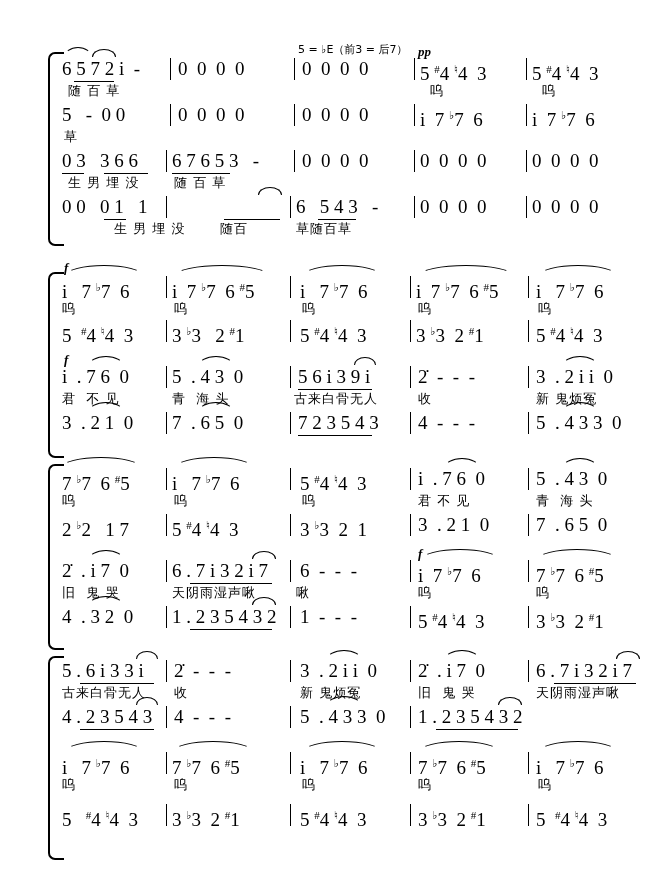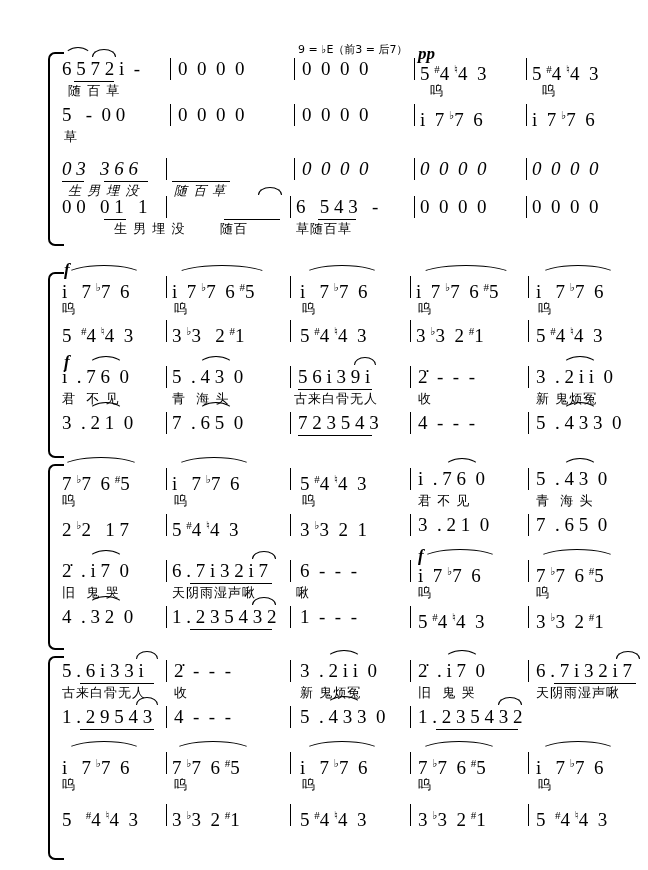--- a/index.html
+++ b/index.html
@@ -79,21 +79,21 @@
     top: 2px;
     width: 1px;
     height: 22px;
     background: #000;
   }
   .dyn {
     position: absolute;
     font-family: "Liberation Serif", serif;
     font-style: italic;
     font-weight: bold;
-    font-size: 17px;
+    font-size: 13px;
   }
   .tempo {
     position: absolute;
     font-family: "DejaVu Sans", sans-serif;
     font-size: 11px;
     white-space: nowrap;
   }
   
   .slur {
     position: absolute;
@@ -118,21 +118,21 @@
   }
 </style>
 </head>
 <body>
 
 <div class="sheet">
 
   <div class="system" style="position:absolute; left:0; top:44px; width:648px; height:200px;">
     <div class="brace" style="top:8px; height:190px;"></div>
 
-    <div class="tempo" style="left:298px; top:-2px;">9 = ♭E（前3 = 后7）</div>
+    <div class="tempo" style="left:298px; top:-2px;">5 = ♭E（前3 = 后7）</div>
     <div class="dyn" style="left:418px; top:0px;">pp</div>
 
     <div class="staff" style="position:absolute; left:0; top:12px; width:586px;">
       <div class="notes">
         <span class="slur" style="left:2px; top:-9px; width:26px;"></span>
         <span class="tie" style="left:30px; top:-7px; width:22px;"></span>
         <span class="tok" style="left:0px;">6 5 7 2 i  -</span>
         <span class="underline1" style="left:12px; top:25px; width:40px;"></span>
         <span class="bar" style="left:108px;"></span>
         <span class="tok" style="left:116px;">0  0  0  0</span>
@@ -160,26 +160,27 @@
         <span class="bar" style="left:352px;"></span>
         <span class="tok" style="left:358px;">i  7 <sup style="font-size:11px">♭</sup>7  6</span>
         <span class="bar" style="left:464px;"></span>
         <span class="tok" style="left:470px;">i  7 <sup style="font-size:11px">♭</sup>7  6</span>
       </div>
       <div class="lyrics">
         <span class="lyr" style="left:2px;">草</span>
       </div>
     </div>
 
-    <div class="staff" style="position:absolute; left:0; top:112px; width:586px;font-style:italic;">
+    <div class="staff" style="position:absolute; left:0; top:104px; width:586px;">
       <div class="notes">
         <span class="tok" style="left:0px;">0 3   3 6 6</span>
         <span class="underline1" style="left:0px; top:25px; width:22px;"></span>
         <span class="underline1" style="left:42px; top:25px; width:44px;"></span>
         <span class="bar" style="left:104px;"></span>
+        <span class="tok" style="left:110px;">6 7 6 5 3   -</span>
         <span class="underline1" style="left:110px; top:25px; width:58px;"></span>
         <span class="bar" style="left:232px;"></span>
         <span class="tok" style="left:240px;">0  0  0  0</span>
         <span class="bar" style="left:352px;"></span>
         <span class="tok" style="left:358px;">0  0  0  0</span>
         <span class="bar" style="left:464px;"></span>
         <span class="tok" style="left:470px;">0  0  0  0</span>
       </div>
       <div class="lyrics">
         <span class="lyr" style="left:6px;">生 男 埋 没</span>
@@ -416,21 +417,21 @@
         <span class="lyr" style="left:0px;">古来白骨无人</span>
         <span class="lyr" style="left:112px;">收</span>
         <span class="lyr" style="left:238px;">新 鬼烦冤</span>
         <span class="lyr" style="left:356px;">旧  鬼 哭</span>
         <span class="lyr" style="left:474px;">天阴雨湿声啾</span>
       </div>
     </div>
 
     <div class="staff" style="position:absolute; left:0; top:52px; width:586px;">
       <div class="notes">
-        <span class="tok" style="left:0px;">1 . 2 9 5 4 3</span>
+        <span class="tok" style="left:0px;">4 . 2 3 5 4 3</span>
         <span class="underline1" style="left:18px; top:25px; width:74px;"></span>
         <span class="tie" style="left:74px; top:-7px; width:20px;"></span>
         <span class="bar" style="left:104px;"></span>
         <span class="tok" style="left:112px;">4  -  -  -</span>
         <span class="bar" style="left:228px;"></span>
         <span class="slur" style="left:264px; top:-8px; width:34px;"></span>
         <span class="tok" style="left:238px;">5  . 4 3 3  0</span>
         <span class="bar" style="left:348px;"></span>
         <span class="tok" style="left:356px;">1 . 2 3 5 4 3 2</span>
         <span class="underline1" style="left:374px; top:25px; width:82px;"></span>

